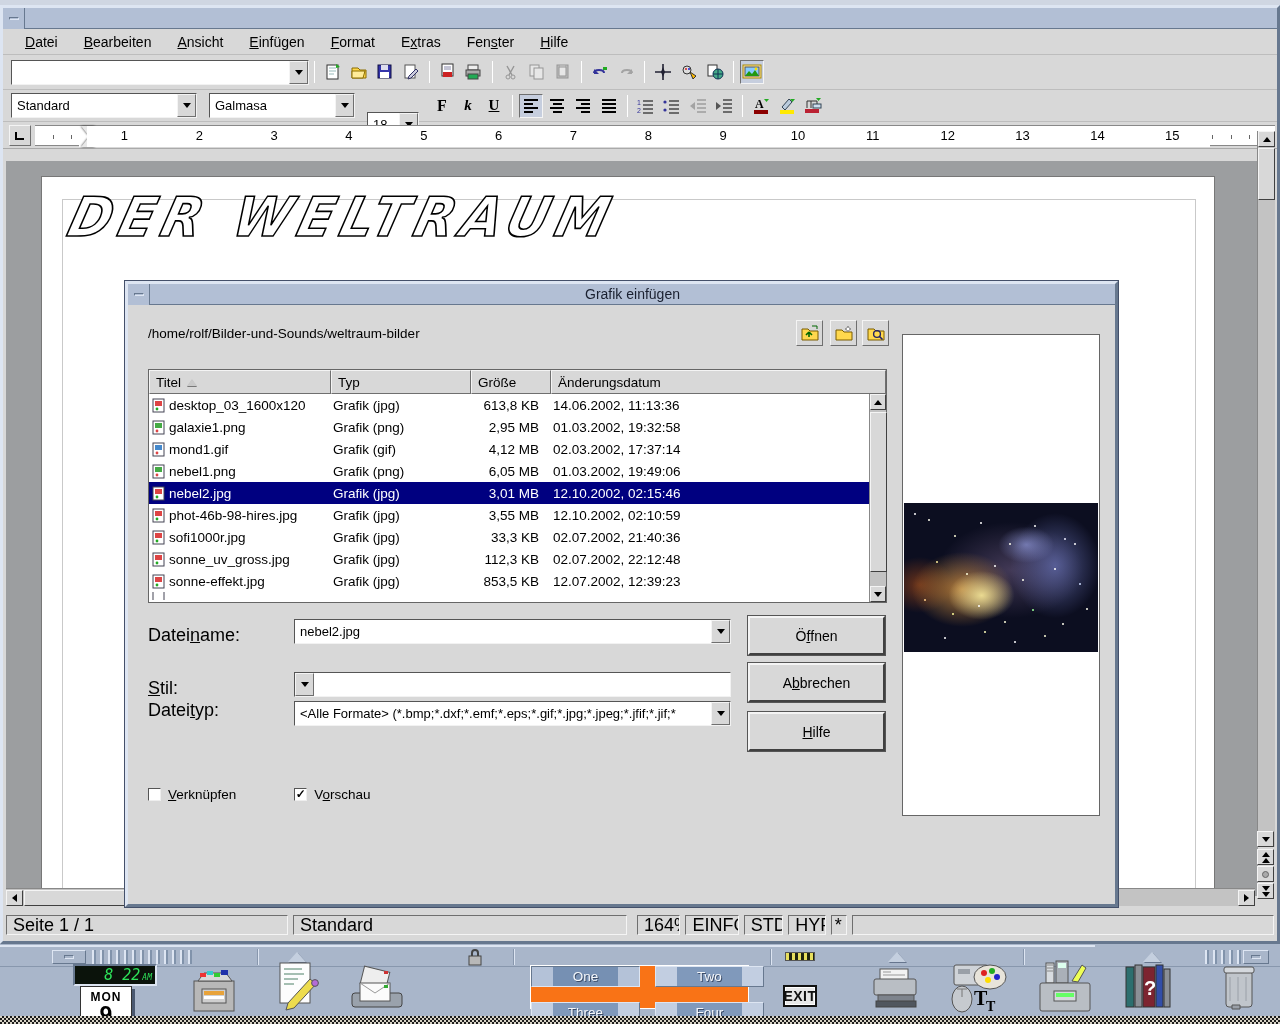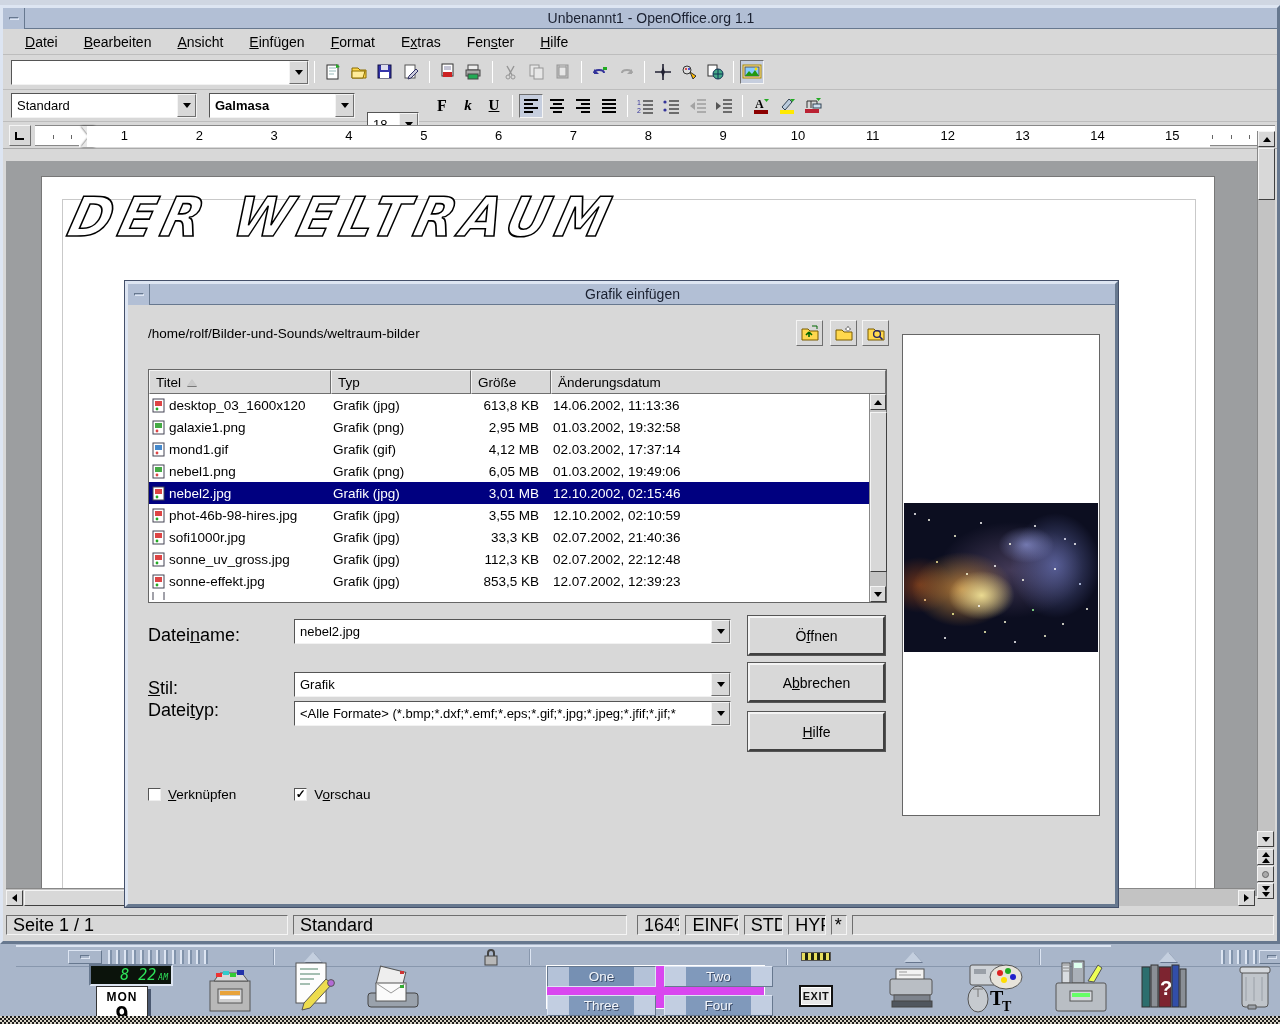--- a/index.html
+++ b/index.html
@@ -114,56 +114,55 @@
     #0c0e20;}
   .stars{position:absolute;inset:0;}
   .stars::after{content:"";position:absolute;left:10px;top:10px;width:2px;height:2px;background:#fff;border-radius:50%;
     box-shadow:14px 6px 0 #ffe,40px 22px 0 #ffd,66px 9px 0 #fff,95px 30px 0 #ffe,120px 12px 0 #fff,150px 25px 0 #eef,
     22px 48px 0 #fe9,52px 60px 0 #ffd,80px 52px 0 #fff,108px 66px 0 #ffe,140px 55px 0 #fff,165px 70px 0 #cdf,
     10px 86px 0 #fc8,38px 100px 0 #ff9,64px 92px 0 #fff,90px 108px 0 #ffd,118px 96px 0 #9f9,148px 110px 0 #ffe,
     30px 124px 0 #fff,70px 118px 0 #ffb,100px 128px 0 #fff,130px 122px 0 #ffd,160px 30px 0 #fff,172px 95px 0 #ffe;}
   
   svg{display:block;}
   
-  .panel{left:16px;top:945px;width:1095px;height:71px;background:var(--panel);border-top:2px solid var(--cde-l);}
+  .panel{left:0;top:945px;width:1095px;height:71px;background:var(--panel);border-top:2px solid var(--cde-l);}
   .pstrip{position:absolute;left:0;top:0;width:1280px;height:20px;border-bottom:1px solid #8897ad;}
   .pdiv{position:absolute;top:2px;width:2px;height:16px;background:#8897ad;border-right:1px solid var(--cde-l);}
   .grip{position:absolute;top:3px;height:14px;width:100px;background:repeating-linear-gradient(90deg,var(--cde-l) 0 2px,#8193ab 2px 4px,var(--panel) 4px 8px);}
   .gripbox{position:absolute;top:3px;width:34px;height:14px;background:var(--panel);border-top:1px solid var(--cde-l);border-left:1px solid var(--cde-l);border-right:1px solid var(--cde-d);border-bottom:1px solid var(--cde-d);display:flex;align-items:center;justify-content:center;}
   .gripbox i{width:10px;height:4px;border-top:1px solid var(--cde-d);border-left:1px solid var(--cde-d);border-right:1px solid var(--cde-l);border-bottom:1px solid var(--cde-l);}
   .subarr{position:absolute;top:5px;width:0;height:0;border-left:9px solid transparent;border-right:9px solid transparent;border-bottom:10px solid #c4cfdf;filter:drop-shadow(1px 1px 0 #66758d);}
   .picon{position:absolute;display:flex;align-items:center;justify-content:center;}
   .led-clock{position:absolute;left:73px;top:17px;width:84px;height:22px;background:#0b130b;border:2px solid;border-color:#67788f #dde5f2 #dde5f2 #67788f;color:#2ee35a;font-family:"DejaVu Sans Mono",monospace;font-style:italic;font-size:15px;display:flex;align-items:baseline;justify-content:flex-end;padding:0 3px;gap:2px;}
   .led-clock .ampm{font-size:8px;}
   .calendar{position:absolute;left:80px;top:39px;width:52px;height:52px;background:#fff;border:1px solid #333;box-shadow:3px 3px 0 #4a5870;text-align:center;font-family:"Liberation Sans",sans-serif;}
   .calendar .dow{font-size:12px;font-weight:bold;letter-spacing:1px;margin-top:3px;}
   .calendar .dom{font-size:23px;font-weight:bold;line-height:22px;}
   .calendar .mon{font-size:10px;font-weight:bold;font-style:italic;border-top:1px solid #999;margin:0 4px;}
-  .ws{position:absolute;left:530px;top:18px;width:219px;height:44px;display:grid;grid-template-columns:109px 109px;grid-template-rows:21px 21px;gap:8px;background:#d946ef;border:1px solid #fff;}
+  .ws{position:absolute;left:530px;top:18px;width:219px;height:44px;display:grid;grid-template-columns:109px 109px;grid-template-rows:21px 21px;gap:15px;background:#f97316;border:1px solid #fff;}
   .wsbtn{background:linear-gradient(90deg,#c2cee1 0 20%,#8099bb 20% 80%,#c2cee1 80%);display:flex;align-items:center;justify-content:center;color:#f4f7fb;font-size:13.5px;text-shadow:1px 1px 0 #3c4c68;border-top:1px solid var(--cde-l);border-left:1px solid var(--cde-l);border-right:1px solid var(--cde-d);border-bottom:1px solid var(--cde-d);}
   .wsbtn.active{border-top:1px solid var(--cde-d);border-left:1px solid var(--cde-d);border-right:1px solid var(--cde-l);border-bottom:1px solid var(--cde-l);background:linear-gradient(90deg,#b4c2d8 0 20%,#7license90b3 20% 80%,#b4c2d8 80%);background:linear-gradient(90deg,#b4c2d8 0 20%,#7690b3 20% 80%,#b4c2d8 80%);}
-  .exit{position:absolute;left:783px;top:38px;width:34px;height:22px;background:#e8e8e8;border:2px solid #111;display:flex;align-items:center;justify-content:center;font-size:11px;font-weight:bold;letter-spacing:.5px;color:#111;box-shadow:inset 0 0 0 1px #fff;}
+  .exit{position:absolute;left:783px;top:38px;width:34px;height:22px;background:#e8e8e8;border:2px solid #111;display:flex;align-items:center;justify-content:center;font-size:14px;font-weight:bold;letter-spacing:.5px;color:#111;box-shadow:inset 0 0 0 1px #fff;}
   .busy{position:absolute;left:785px;top:5px;width:30px;height:9px;background:repeating-linear-gradient(90deg,#e8df5e 0 3px,#20240f 3px 6px);border:1px solid #555;}
   .lock{position:absolute;left:466px;top:1px;}
   .stipple{left:0;top:1016px;width:1280px;height:8px;background:conic-gradient(#1c1c1c 25%,#d8d3c6 0 50%,#1c1c1c 0 75%,#d8d3c6 0);background-size:4px 4px;}
   .topdesk{left:0;top:0;width:1280px;height:5px;background:#cfd6e2;}
   u{text-decoration:underline;}
 </style>
 </head>
 <body>
 
 <div class="abs topdesk"></div>
 
 <div class="abs oo-win">
 
   <div class="titlebar">
     <div class="tb-min">
         <i></i>
       </div>
-    <div class="tb-title">Unbenannt1 - OpenOffice.org 1.1</div>
   </div>
 
   <div class="menubar">
     <span class="menu-item"><u>D</u>atei</span>
     <span class="menu-item"><u>B</u>earbeiten</span>
     <span class="menu-item"><u>A</u>nsicht</span>
     <span class="menu-item"><u>E</u>infügen</span>
     <span class="menu-item"><u>F</u>ormat</span>
     <span class="menu-item">E<u>x</u>tras</span>
     <span class="menu-item">Fen<u>s</u>ter</span>
@@ -288,21 +287,21 @@
   </div>
 
   <div class="toolbar t2">
     <div class="combo" style="width:186px;">
       <span class="val">Standard</span>
       <span class="dd">
           <span class="arr-d"></span>
         </span>
     </div>
     <div style="width:12px;"></div>
-    <div class="combo" style="width:146px;font-weight:bold;">
+    <div class="combo" style="width:146px;">
       <span class="val">Galmasa</span>
       <span class="dd">
           <span class="arr-d"></span>
         </span>
     </div>
     <div style="width:12px;"></div>
     <div class="combo" style="width:52px;margin-top:38px;">
       <span class="val">18</span>
       <span class="dd">
           <span class="arr-d"></span>
@@ -677,21 +676,20 @@
     <div class="dlabel" style="top:320px;">Datei<u>n</u>ame:</div>
     <div class="combo dcombo" style="top:314px;">
       <span class="val">nebel2.jpg</span>
       <span class="dd">
           <span class="arr-d"></span>
         </span>
     </div>
 
     <div class="dlabel" style="top:373px;"><u>S</u>til:</div>
     <div class="combo dcombo" style="top:367px;">
-      <span class="val">Grafik</span>
       <span class="dd">
           <span class="arr-d"></span>
         </span>
     </div>
 
     <div class="dlabel" style="top:395px;">Datei<u>t</u>yp:</div>
     <div class="combo dcombo" style="top:396px;">
       <span class="val" style="font-size:13px;">&lt;Alle Formate&gt; (*.bmp;*.dxf;*.emf;*.eps;*.gif;*.jpg;*.jpeg;*.jfif;*.jif;*</span>
       <span class="dd">
           <span class="arr-d"></span>

